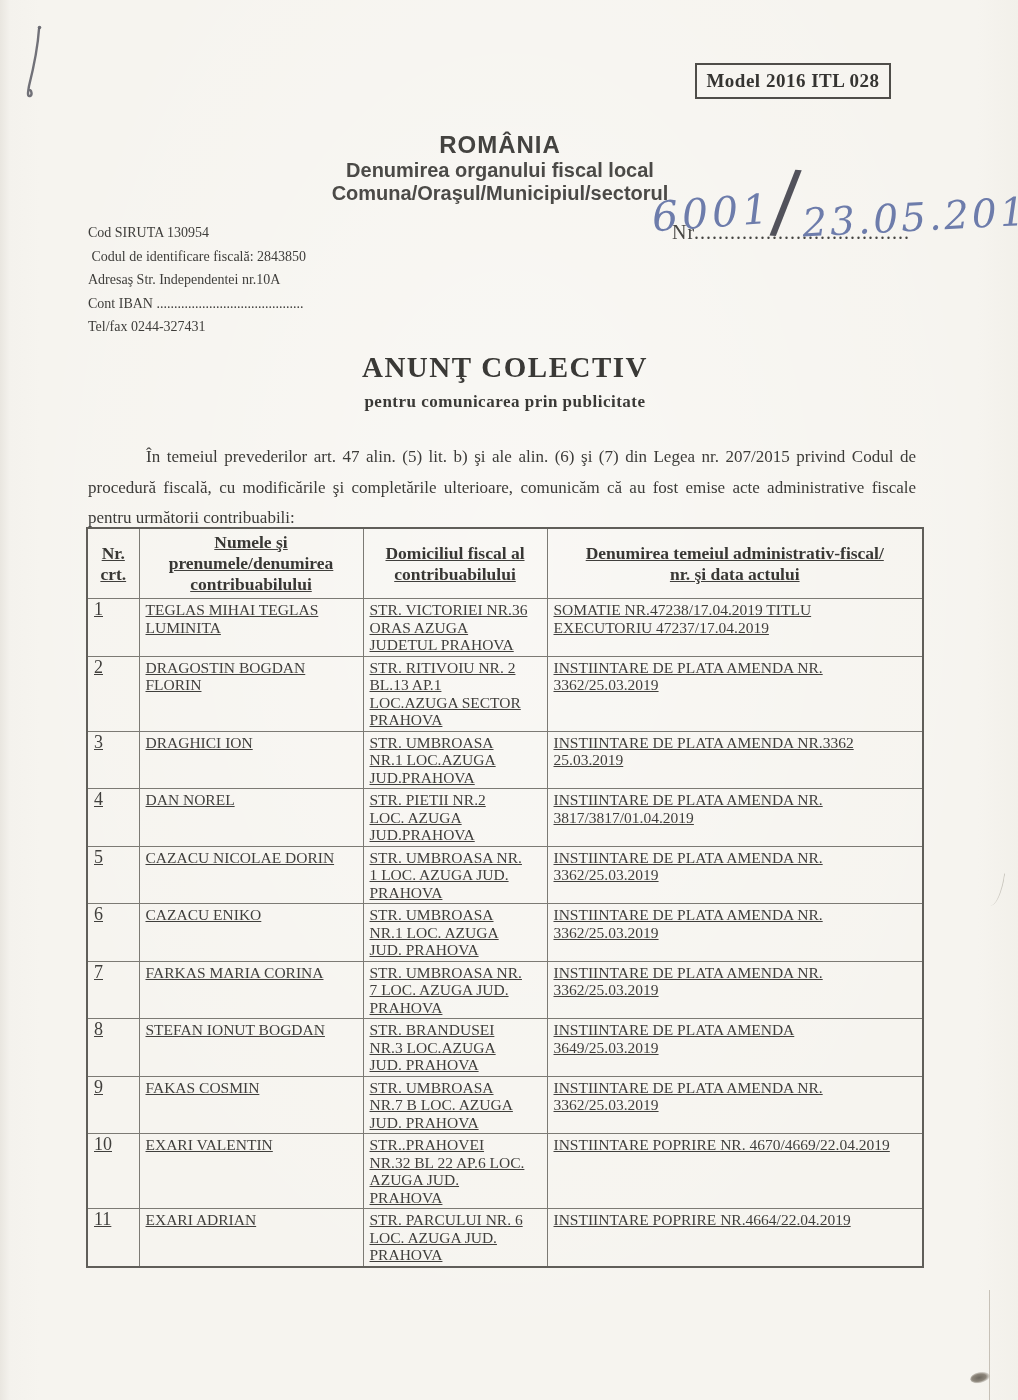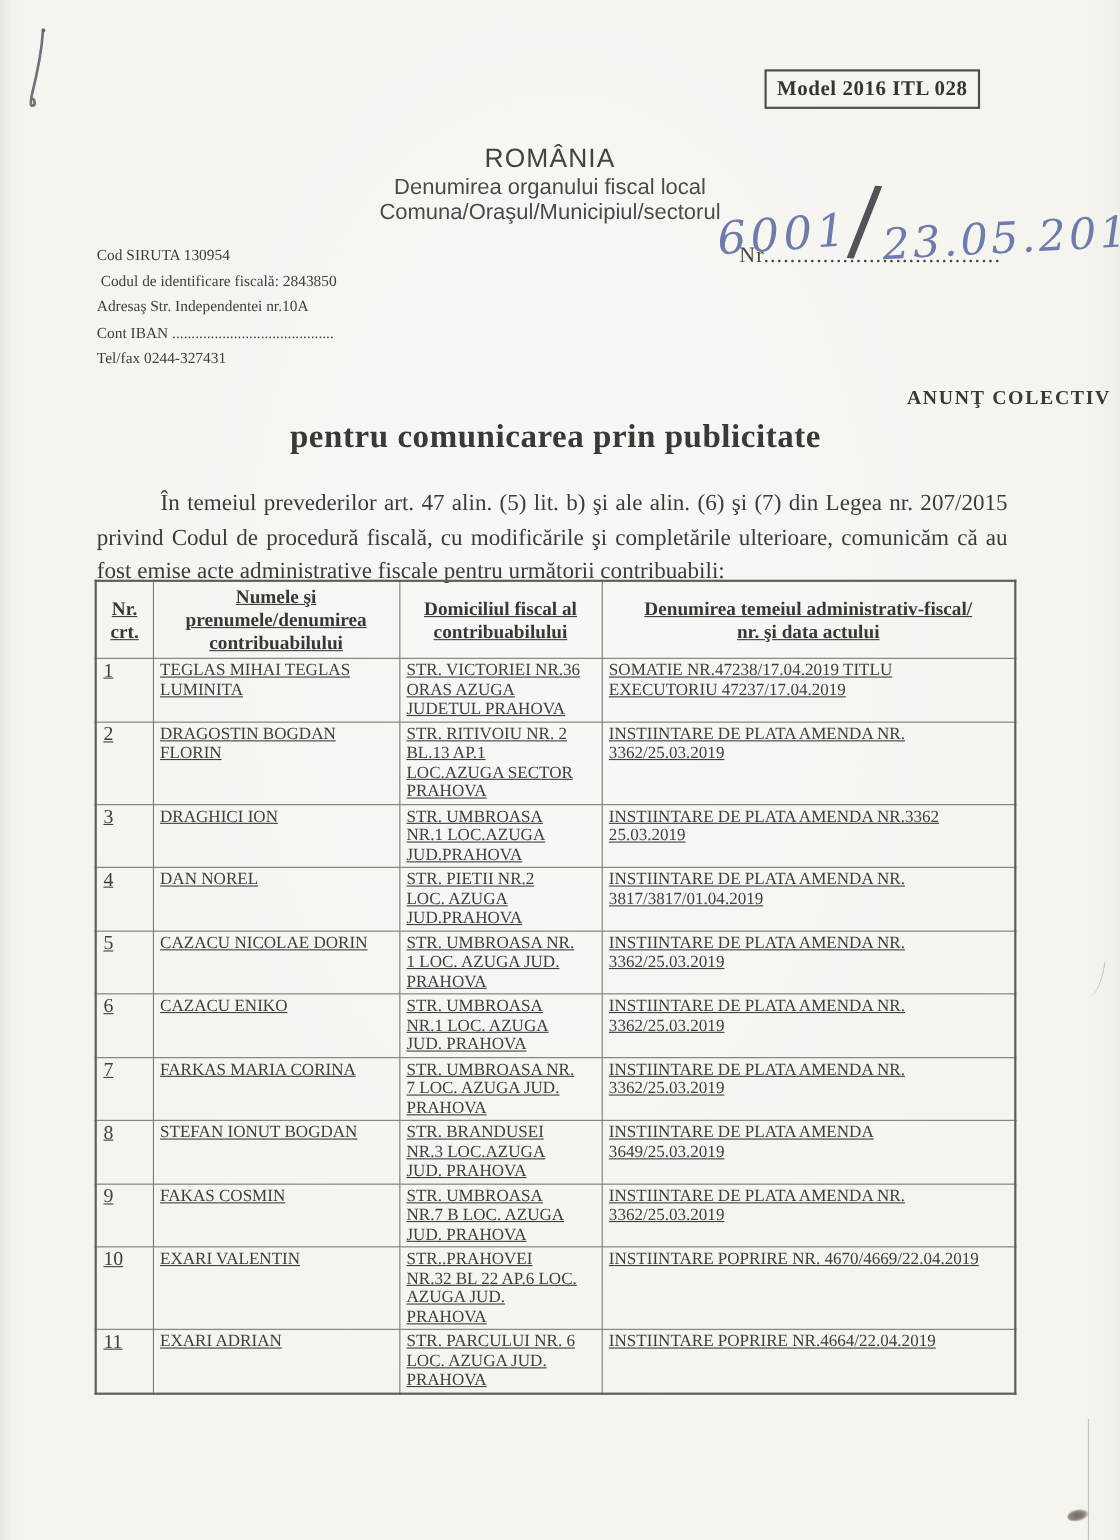--- a/index.html
+++ b/index.html
@@ -24,45 +24,45 @@
   
   .model-box{
     position:absolute;left:695px;top:63px;width:192px;height:32px;
     border:2px solid #4f4d49;
     display:flex;align-items:center;justify-content:center;
     font-weight:bold;font-size:19px;letter-spacing:.5px;color:#353431;
   }
 
   
   .header-center{position:absolute;left:0;top:131px;width:1000px;text-align:center;
-    font-family:"Liberation Sans", sans-serif;font-weight:normal;color:#4b4a47;}
+    font-family:"Liberation Sans", sans-serif;font-weight:bold;color:#4b4a47;}
   .header-center .country{font-size:24px;letter-spacing:1px;color:#444340;}
   .header-center .hl{font-size:20px;line-height:23px;}
 
   
   .handwriting{position:absolute;left:652px;top:168px;display:flex;align-items:flex-end;z-index:3;}
   .hw{font-family:"DejaVu Serif", serif;font-style:italic;color:#6d7cab;}
   .hw-num{font-size:41px;letter-spacing:4px;transform:rotate(-4deg);line-height:1;}
   .hw-slash{font-size:82px;font-style:normal;font-weight:400;color:#52525b;line-height:.8;transform:rotate(4deg);margin:0 2px 0 0;}
   .hw-date{font-size:39px;letter-spacing:3px;transform:rotate(-3deg) translateY(2px);line-height:1;}
   .nr-line{position:absolute;left:672px;top:221px;font-size:20px;letter-spacing:1px;color:#474643;}
 
   
   .info-block{position:absolute;left:88px;top:221px;font-size:14px;line-height:23.5px;color:#3e3d3a;}
   .info-block div{white-space:pre;}
 
   
   .title-block{position:absolute;left:0;top:351px;width:1010px;text-align:center;color:#3a3936;}
-  .doc-title{font-size:18px;font-weight:bold;letter-spacing:1.5px;text-align:right;}
-  .doc-subtitle{font-size:30px;font-weight:bold;margin-top:8px;letter-spacing:.5px;}
+  .doc-title{font-size:29px;font-weight:bold;letter-spacing:1.5px;}
+  .doc-subtitle{font-size:17px;font-weight:bold;margin-top:8px;letter-spacing:.5px;}
 
   
   .paragraph{
     position:absolute;left:88px;top:442px;width:828px;
-    font-size:21px;line-height:30.5px;text-align:justify;text-indent:58px;color:#3c3b38;
+    font-size:17px;line-height:30.5px;text-align:justify;text-indent:58px;color:#3c3b38;
   }
 
   
   table.doc-table{
     position:absolute;left:86px;top:527px;width:836px;
     border-collapse:collapse;table-layout:fixed;
     font-size:15.5px;line-height:17.5px;color:#403f3c;
   }
   table.doc-table col.w-nr{width:52px;}
   table.doc-table col.w-name{width:224px;}

